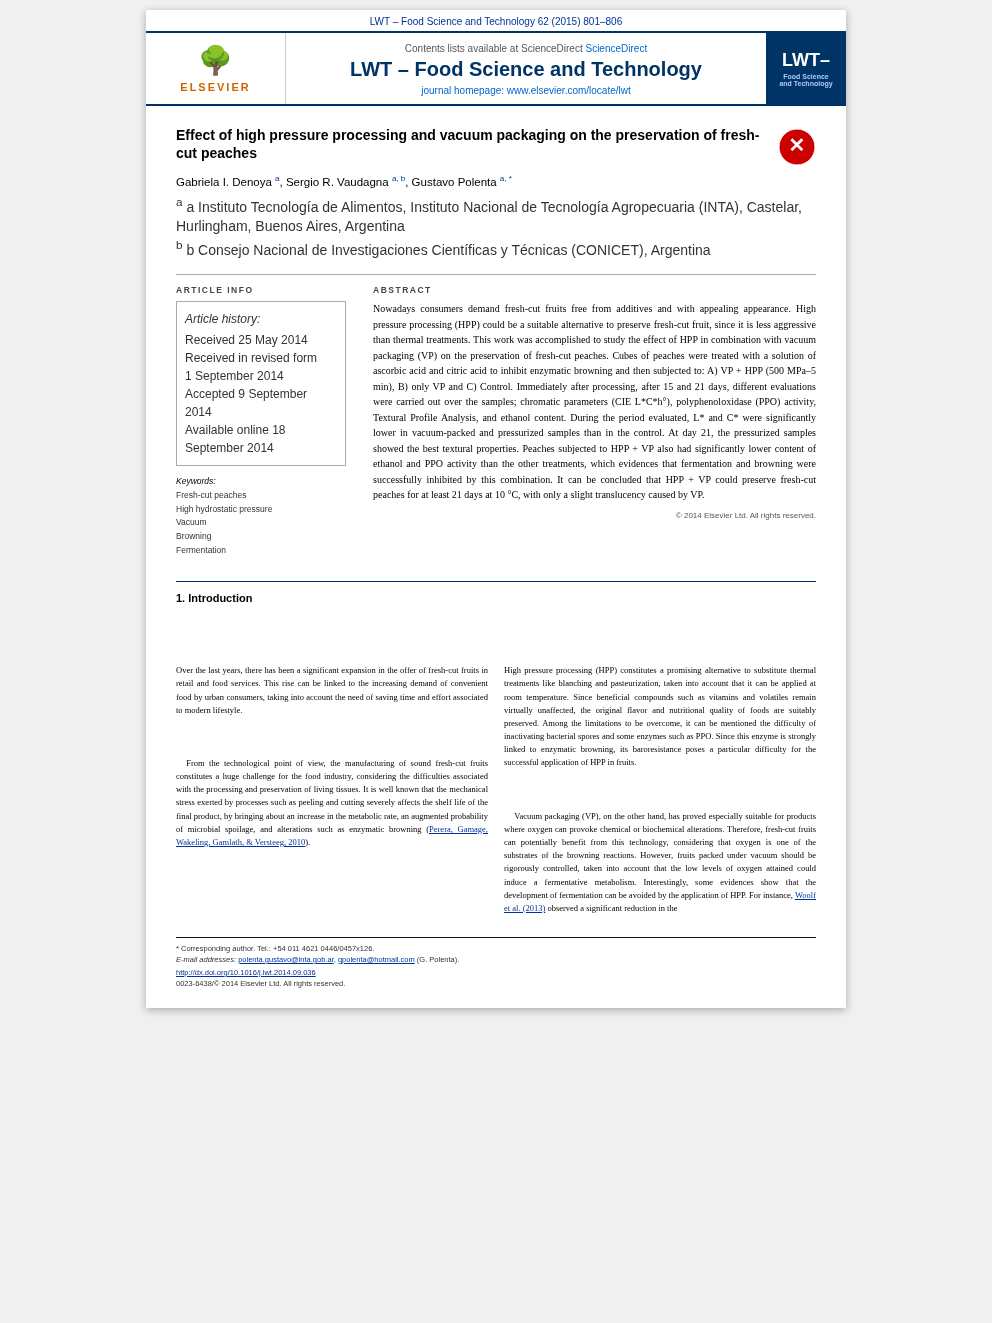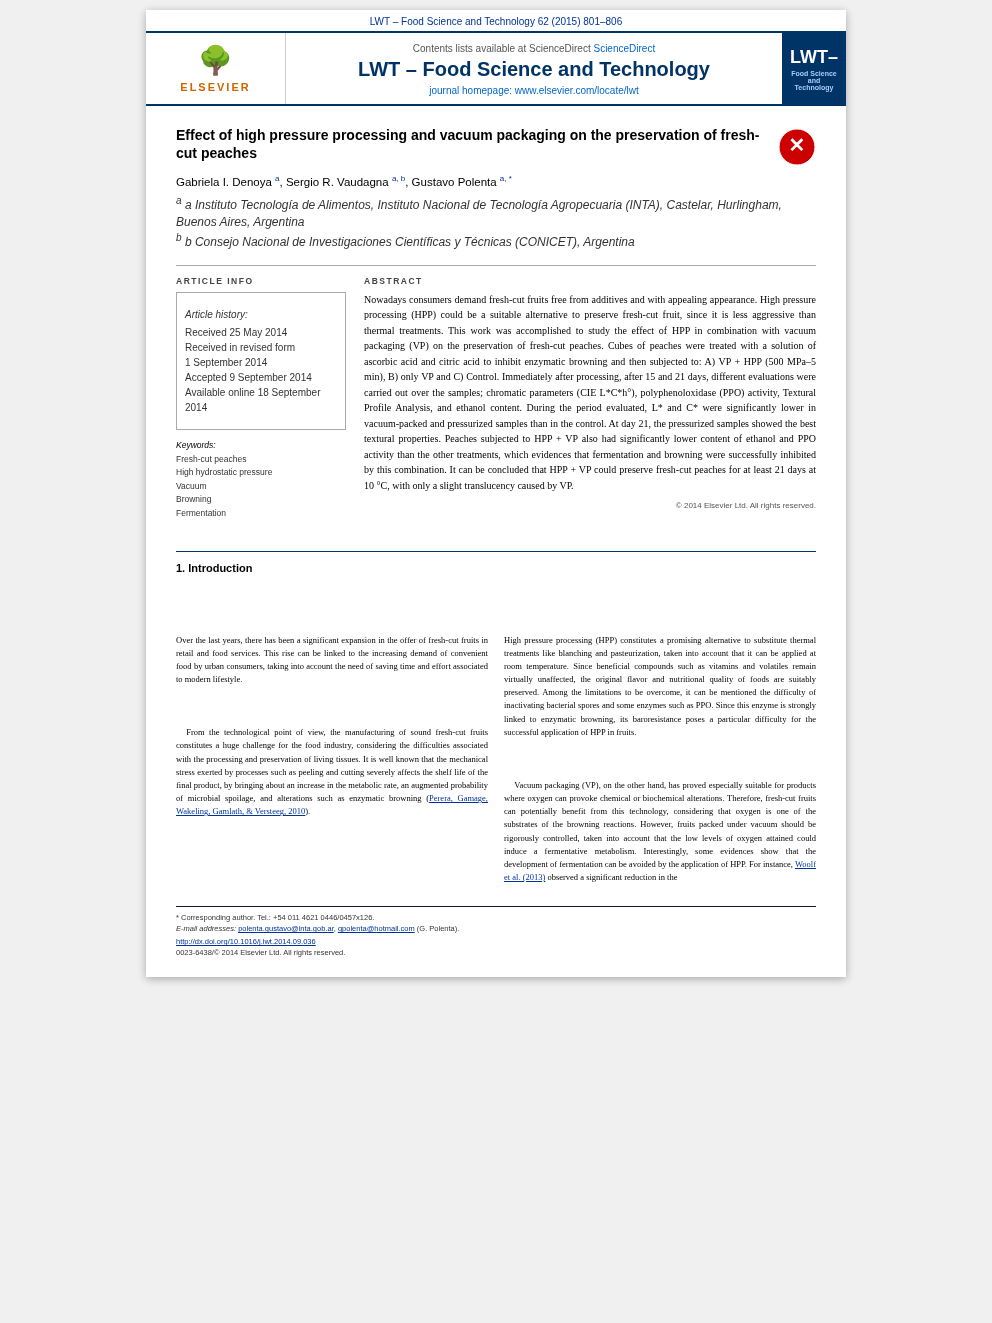--- a/index.html
+++ b/index.html
@@ -78,21 +78,21 @@
     }
     .journal-subtitle {
       font-size: 10px;
       color: #555;
       font-family: Arial, sans-serif;
     }
     .journal-subtitle span {
       color: #0066cc;
     }
     .journal-logo-section {
-      width: 64px;
+      width: 80px;
       background: #003366;
       display: flex;
       flex-direction: column;
       align-items: center;
       justify-content: center;
       padding: 6px;
     }
     .lwt-logo-box {
       background: #003366;
       color: #fff;
@@ -124,59 +124,58 @@
       font-size: 11.5px;
       color: #000;
       margin-bottom: 6px;
       font-family: Arial, sans-serif;
     }
     .authors sup {
       color: #003399;
       font-size: 8px;
     }
     .affiliations {
-      font-size: 12px;
+      font-size: 14px;
       color: #333;
-      font-style: italic;
       margin-bottom: 14px;
       line-height: 1.4;
       font-family: Arial, sans-serif;
     }
     
     .divider-line {
       border: none;
       border-top: 1px solid #aaa;
       margin: 10px 0;
     }
     
     .two-col {
       display: flex;
-      gap: 18px;
-      margin-bottom: 30px;
+      gap: 27px;
+      margin-bottom: 24px;
     }
     .left-col {
       width: 170px;
       flex-shrink: 0;
     }
     .right-col {
       flex: 1;
     }
     .section-label {
       font-family: Arial, sans-serif;
       font-size: 8.5px;
       letter-spacing: 1.5px;
       color: #444;
       text-transform: uppercase;
       margin-bottom: 6px;
       font-weight: bold;
     }
     .article-info-box {
       border: 1px solid #aaa;
-      padding: 14px 8px;
-      font-size: 10px;
+      padding: 8px 8px;
+      font-size: 12px;
       color: #333;
       font-family: Arial, sans-serif;
       line-height: 1.5;
       margin-bottom: 10px;
     }
     .article-info-box .info-title {
       font-style: italic;
       margin-bottom: 3px;
     }
     .keywords-section .kw-label {

